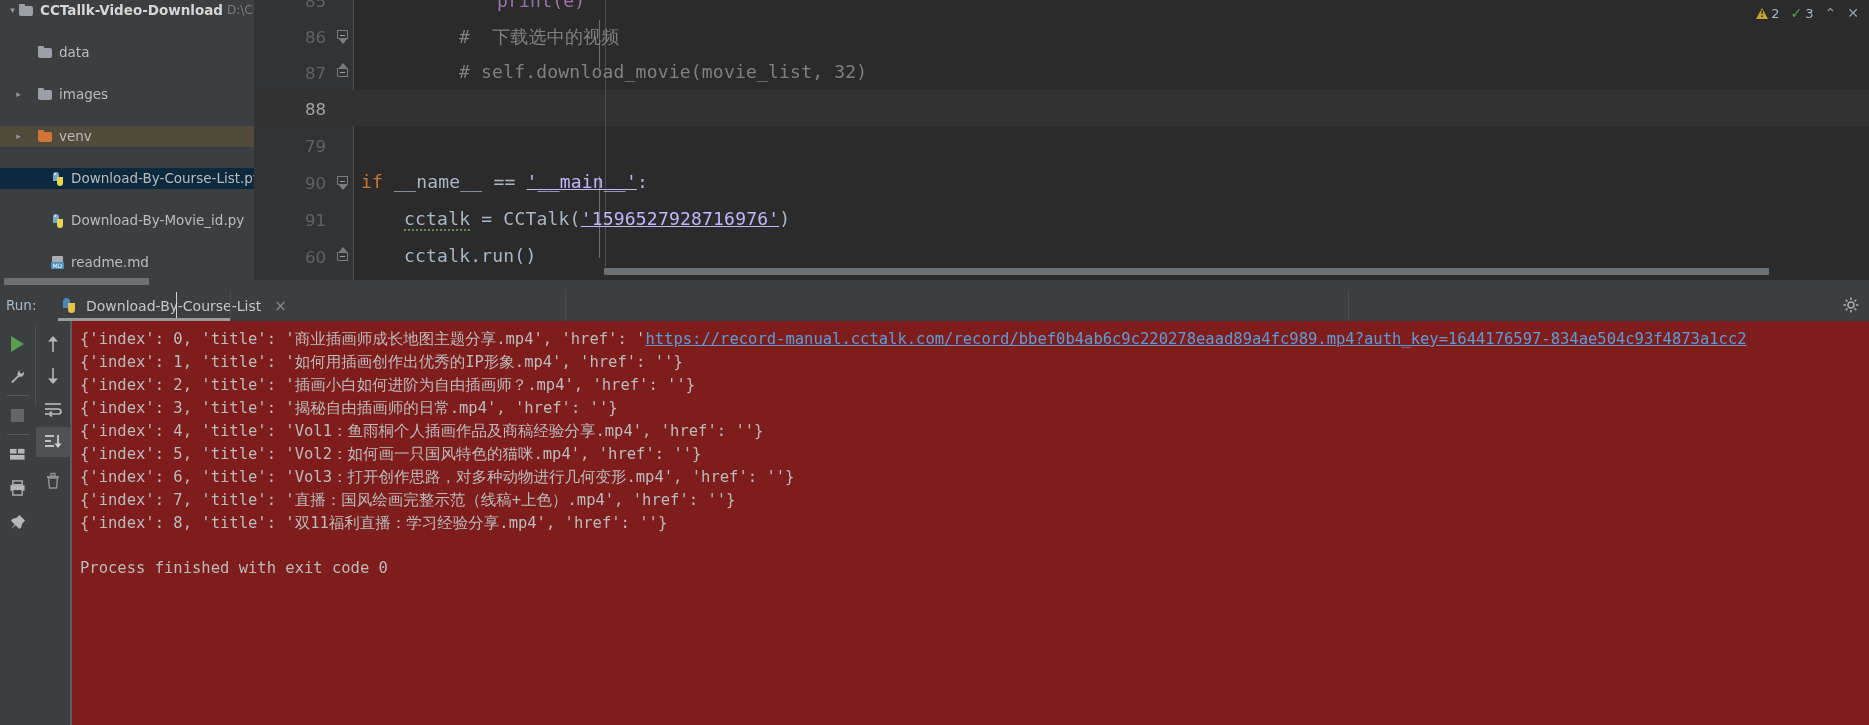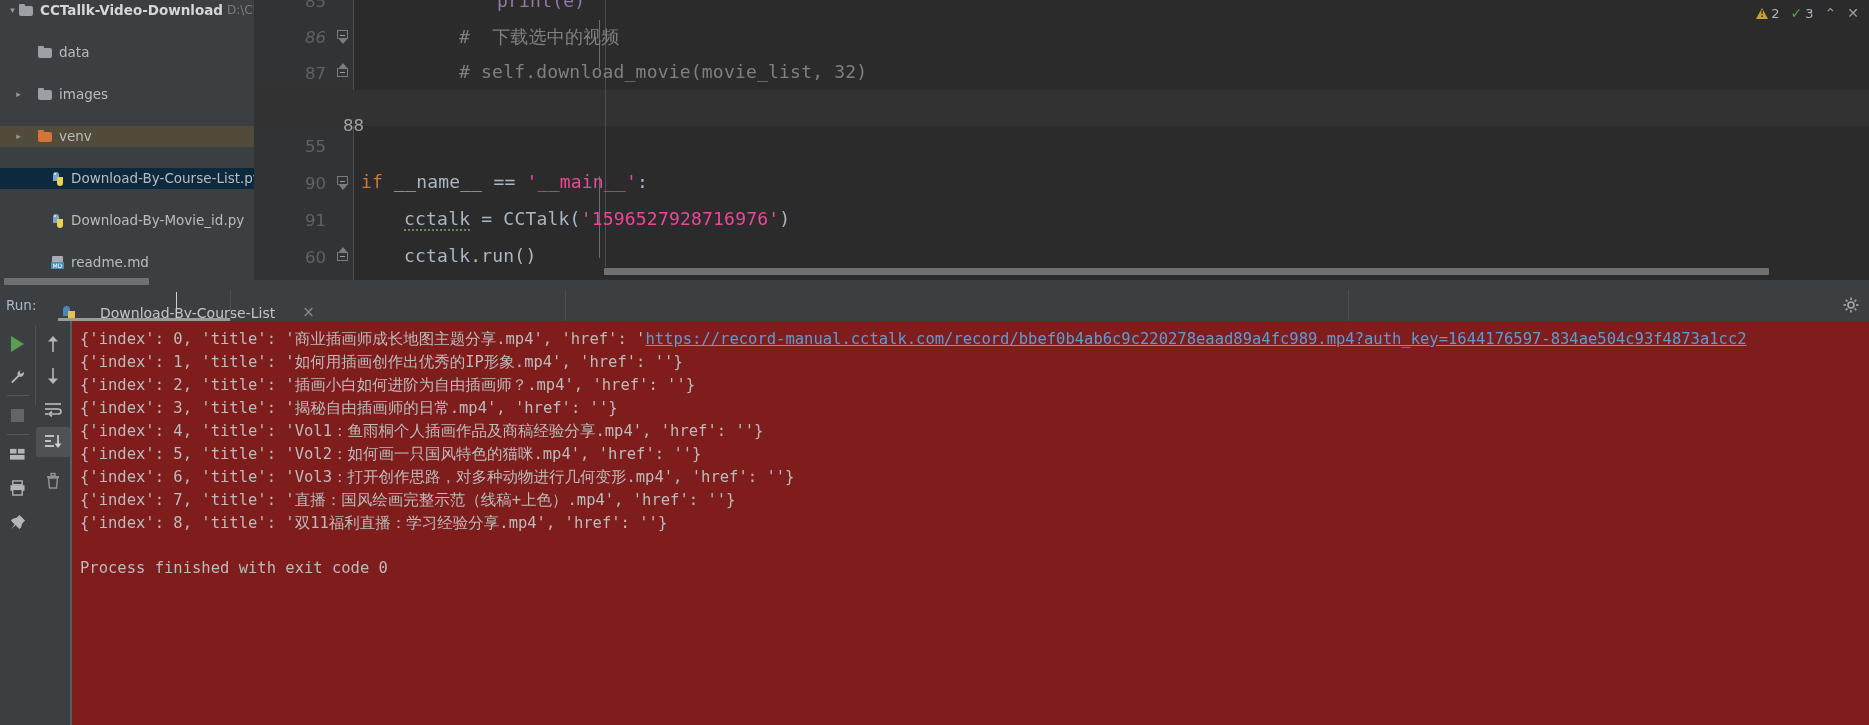--- a/index.html
+++ b/index.html
@@ -112,21 +112,21 @@
   #fold-vline{position:absolute;left:345px;top:20px;width:1px;height:48px;background:#6a6d6f;}
   #fold-vline2{position:absolute;left:345px;top:176px;width:1px;height:82px;background:#6a6d6f;}
   .codeline{
     position:absolute;left:110px;white-space:pre;
     font-family:"DejaVu Sans Mono","Liberation Mono",monospace;
     font-size:18px;letter-spacing:0.2px;
   }
   #curline-hl{position:absolute;left:0;top:90px;width:1615px;height:36px;background:#323232;}
   .tok-comment{color:#808080;}
   .tok-kw{color:#cc7832;margin-left:12px;}
-  .tok-str{color:#ec4899;}
+  .tok-str{color:#c4b5fd;text-decoration:underline;}
   .tok-plain{color:#a9b7c6;}
   .tok-purple{color:#9876aa;}
   .squiggle{
     border-bottom:2px dotted #6a8759;
   }
   
   #editor-hscroll-track{position:absolute;left:100px;top:267px;width:1515px;height:9px;background:#2b2b2b;}
   #editor-hscroll{position:absolute;left:350px;top:268px;width:1165px;height:7px;background:#6e7174;border-radius:1px;}
 
   
@@ -142,21 +142,21 @@
   .tri-warn::after{content:"!";position:absolute;left:-2px;top:2px;font-size:8px;color:#2b2b2b;font-weight:bold;}
   .chk-ok{color:#5a9e5a;font-size:14px;line-height:1;}
   .up-arrow-ic{color:#9aa0a6;font-size:14px;}
   .x-ic{color:#9aa0a6;font-size:14px;}
 
   
   #run-panel{position:absolute;left:0;top:290px;width:1869px;height:435px;background:#3c3f41;}
   #run-header{position:absolute;left:0;top:0;width:1869px;height:31px;}
   #run-label{position:absolute;left:6px;top:7px;font-size:13.5px;color:#a9b7c6;}
   #run-tab{
-    position:absolute;left:55px;top:0;height:31px;display:flex;align-items:flex-end;gap:23px;padding:0 8px 0 6px;
+    position:absolute;left:55px;top:0;height:31px;display:flex;align-items:center;gap:9px;padding:0 8px 0 6px;
   }
   #run-tab .tabpy{position:relative;width:16px;height:15px;}
   #run-tab .tabpy .a{position:absolute;left:2px;top:0;width:7px;height:10px;border-radius:4px 4px 0 0;background:#4a87b8;}
   #run-tab .tabpy .b{position:absolute;left:7px;top:5px;width:7px;height:10px;border-radius:0 0 4px 4px;background:#e8c14d;}
   #run-tab-label{font-size:14px;color:#c5c5c5;}
   #run-tab-close{font-size:15px;color:#8a8a8a;margin-left:4px;}
   #run-tab-underline{position:absolute;left:58px;top:28px;width:172px;height:3px;background:#9a9a9a;}
   #tab-caret{position:absolute;left:176px;top:2px;width:1px;height:26px;background:#cfcfcf;}
   #run-sep-v1{position:absolute;left:230px;top:0px;width:1px;height:31px;background:#4b4e50;}
   #run-sep-v2{position:absolute;left:565px;top:0px;width:1px;height:31px;background:#4b4e50;}
@@ -258,35 +258,35 @@
     <div id="gutter"></div>
     <div id="gutter-sep"></div>
     <div id="curline-hl"></div>
     <div id="vline2"></div>
     <div id="fold-vline"></div>
     <div id="fold-vline2"></div>
 
     <div class="ln" style="top:-8px;">85</div>
     <div class="codeline" style="top:-10px;left:243px;"><span class="tok-purple">print(e)</span></div>
 
-    <div class="ln" style="top:28px;font-style:italic;">86</div>
+    <div class="ln" style="top:28px;">86</div>
     <div class="fold arrow" style="top:30px;">
         <span class="box"></span>
       </div>
     <div class="codeline tok-comment" style="top:25px;left:205px;"><span>#</span>&nbsp; <span>下载选中的视频</span></div>
 
     <div class="ln" style="top:64px;">87</div>
     <div class="fold up" style="top:64px;">
         <span class="box"></span>
       </div>
     <div class="codeline tok-comment" style="top:61px;left:205px;"><span># self.download_movie(movie_list, 32)</span></div>
 
-    <div class="ln cur" style="top:116px;padding-left:38px;">88</div>
-
-    <div class="ln" style="top:137px;">55</div>
+    <div class="ln cur" style="top:100px;">88</div>
+
+    <div class="ln" style="top:137px;">79</div>
 
     <div class="ln" style="top:174px;">90</div>
     <div class="fold arrow" style="top:176px;">
         <span class="box"></span>
       </div>
     <div class="codeline" style="top:171px;left:95px;"><span class="tok-kw">if</span><span class="tok-plain"> __name__ == </span><span class="tok-str">'__main__'</span><span class="tok-plain">:</span></div>
 
     <div class="ln" style="top:211px;">91</div>
     <div class="codeline" style="top:208px;left:150px;"><span class="tok-plain squiggle">cctalk</span><span class="tok-plain"> = </span><span class="tok-plain">CCTalk(</span><span class="tok-str">'1596527928716976'</span><span class="tok-plain">)</span></div>
 

